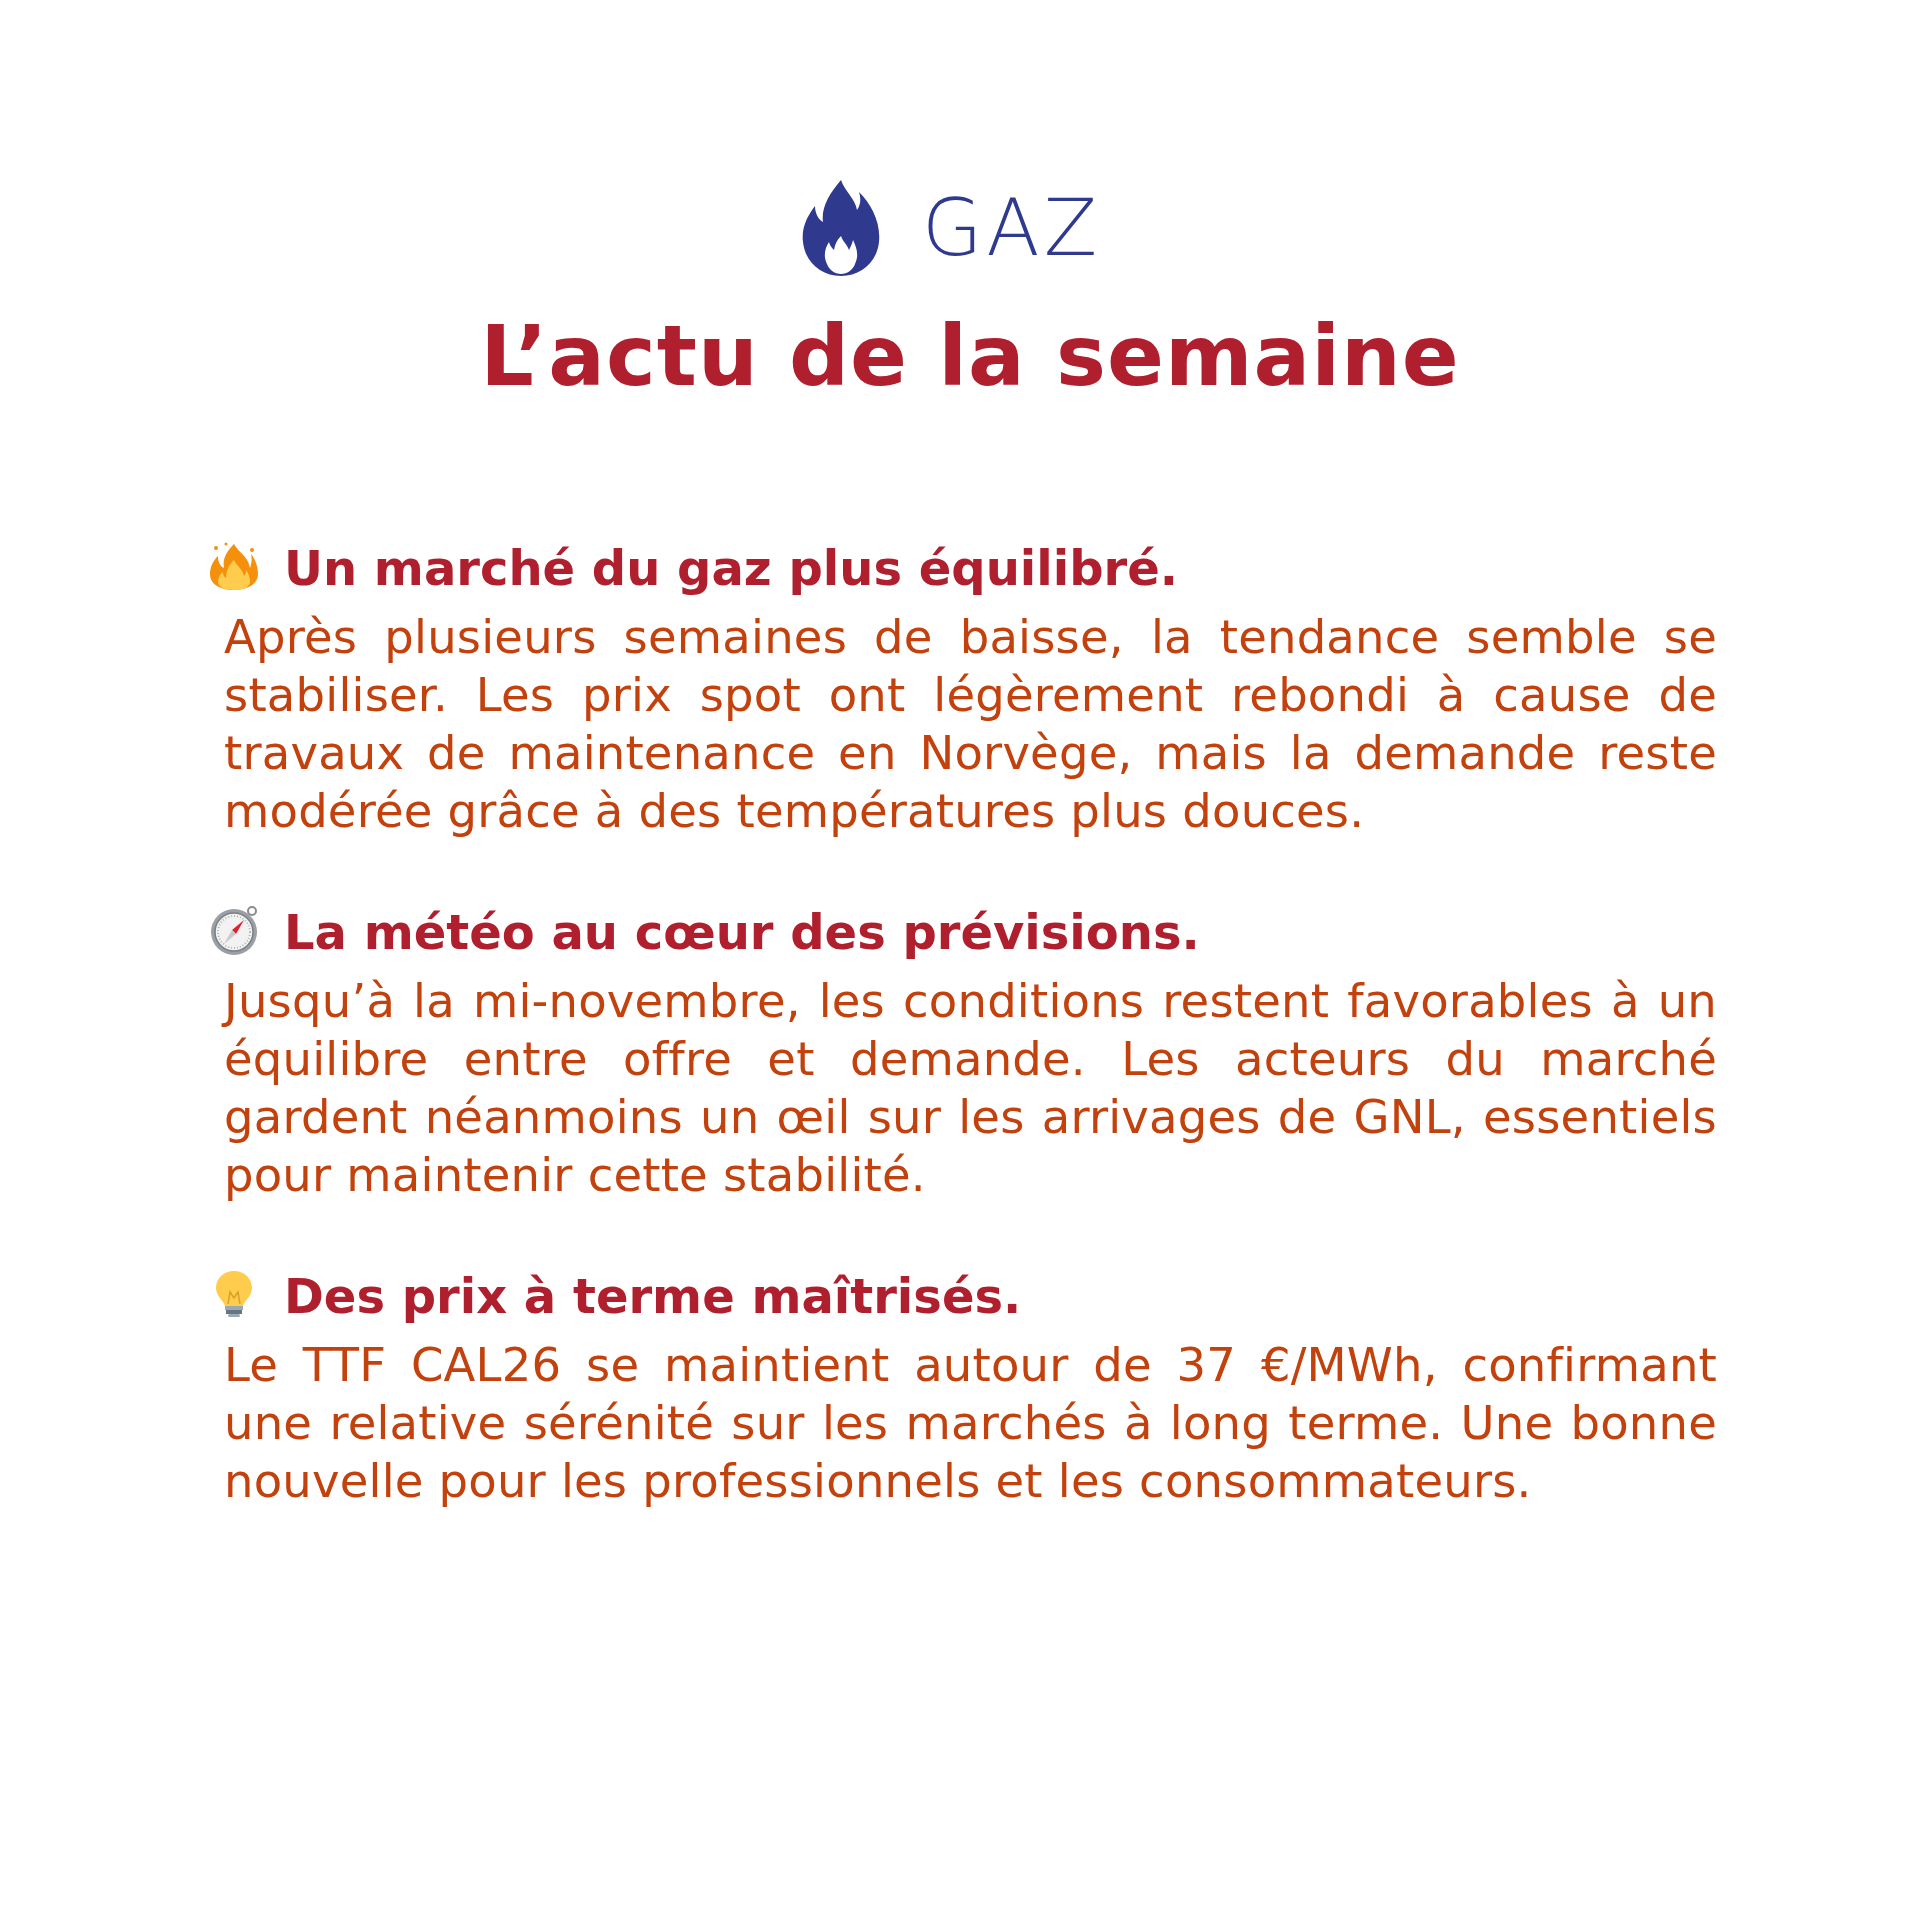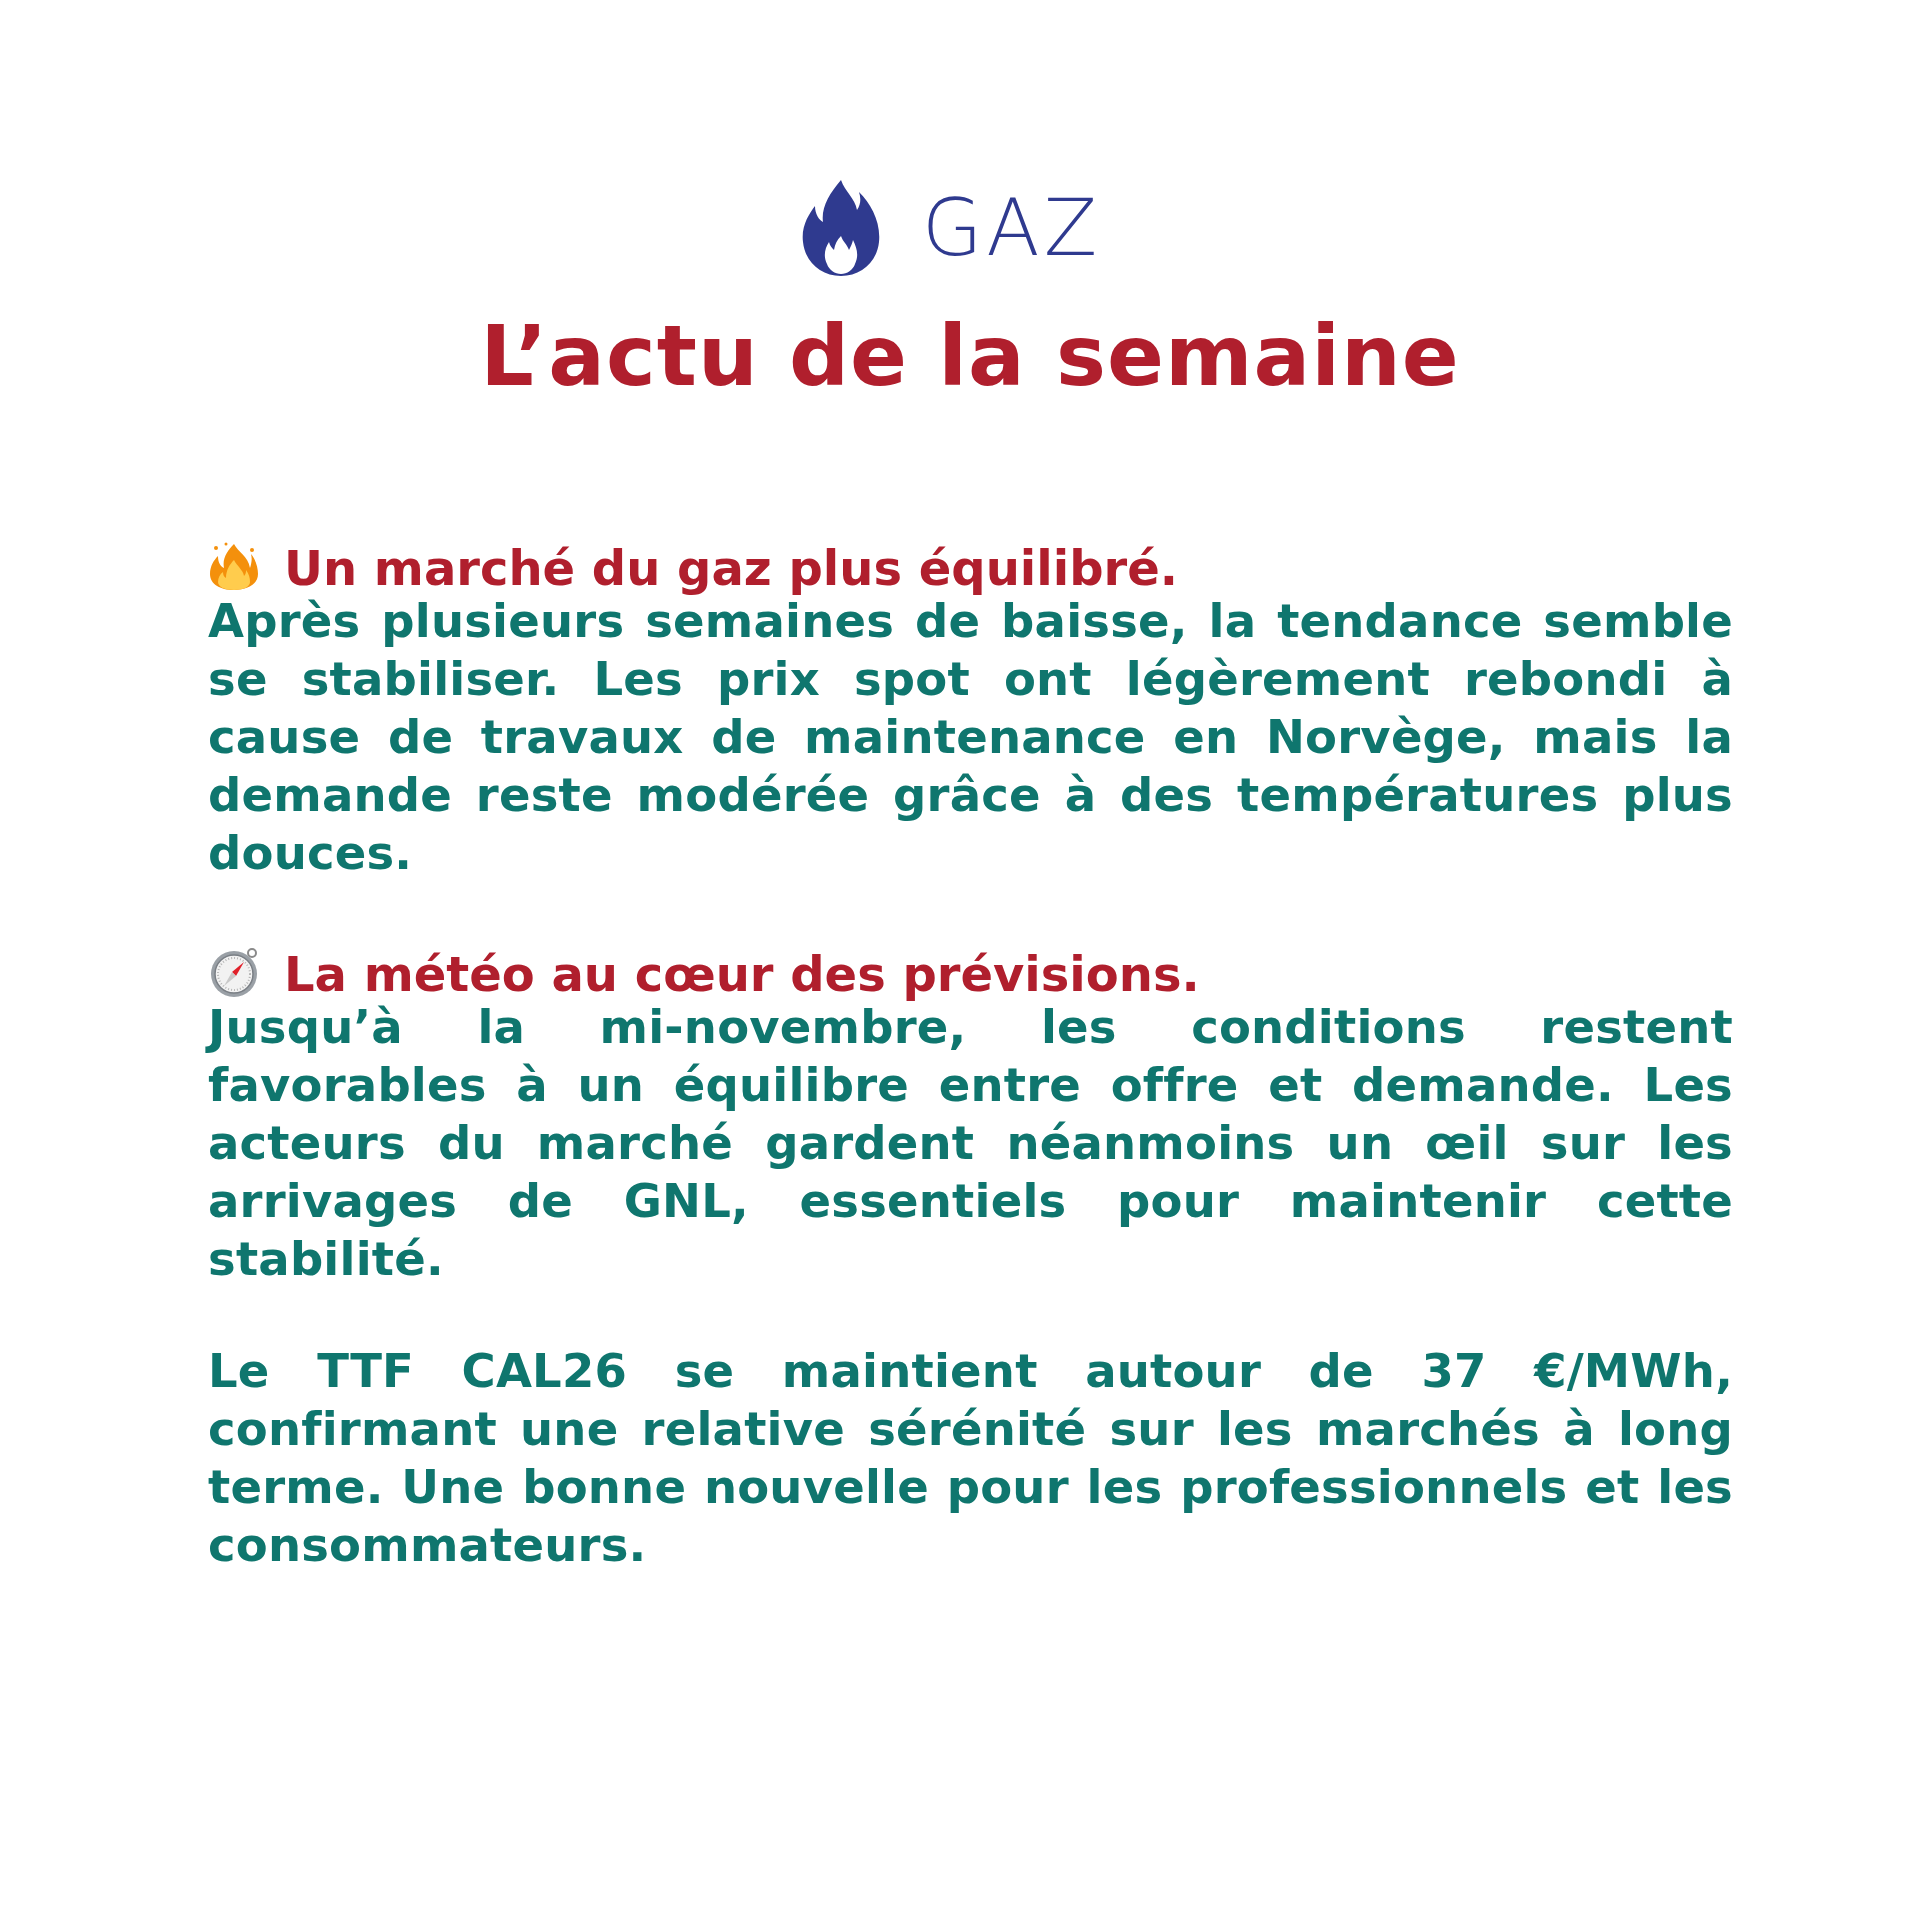--- a/index.html
+++ b/index.html
@@ -83,27 +83,27 @@
     }
     .section-heading {
       font-family: "DejaVu Sans", sans-serif;
       font-weight: bold;
       font-size: 48px;
       color: #b01f2d;
       line-height: 1;
     }
     .section-body {
       font-family: "DejaVu Sans", sans-serif;
-      font-weight: bold;
+      font-weight: normal;
       font-size: 46.5px;
-      color: #0f766e;
+      color: #c2410c;
       line-height: 58px;
       text-align: justify;
       text-align-last: left;
-      margin: 0;
+      margin: 16px;
       letter-spacing: 0.2px;
     }
   </style>
 </head>
 <body>
 
 <div class="header">
   <div class="gaz-wrap">
     <span class="flame-logo">
       <svg viewBox="0 0 84 100" width="84" height="100" xmlns="http://www.w3.org/2000/svg">
@@ -146,16 +146,28 @@
           <polygon points="36,16 28,30 24,26" fill="#e0202a"></polygon>
           <polygon points="16,40 24,26 28,30" fill="#c9c9c9"></polygon>
         </svg>
       </span>
       <span class="section-heading">La météo au cœur des prévisions.</span>
     </div>
     <p class="section-body">Jusqu’à la mi-novembre, les conditions restent favorables à un équilibre entre offre et demande. Les acteurs du marché gardent néanmoins un œil sur les arrivages de GNL, essentiels pour maintenir cette stabilité.</p>
   </div>
 
   <div class="section">
+    <div class="section-title">
+      <span class="section-icon">
+        <svg viewBox="0 0 52 52" width="52" height="52" xmlns="http://www.w3.org/2000/svg">
+          <path fill="#ffcc4d" d="M26 3 C37 3 44 11 44 20 C44 28 37 32 35 38 L17 38 C15 32 8 28 8 20 C8 11 15 3 26 3 Z"></path>
+          <path fill="none" stroke="#d99e28" stroke-width="1.5" d="M20 36 L22 24 L26 30 L30 24 L32 36"></path>
+          <rect x="17" y="38" width="18" height="4" fill="#99aab5"></rect>
+          <rect x="18" y="42" width="16" height="4" fill="#66757f"></rect>
+          <rect x="20" y="46" width="12" height="3" rx="1.5" fill="#99aab5"></rect>
+        </svg>
+      </span>
+      <span class="section-heading">Des prix à terme maîtrisés.</span>
+    </div>
     <p class="section-body">Le TTF CAL26 se maintient autour de 37 €/MWh, confirmant une relative sérénité sur les marchés à long terme. Une bonne nouvelle pour les professionnels et les consommateurs.</p>
   </div>
 
 </div>
 
 </body></html>

